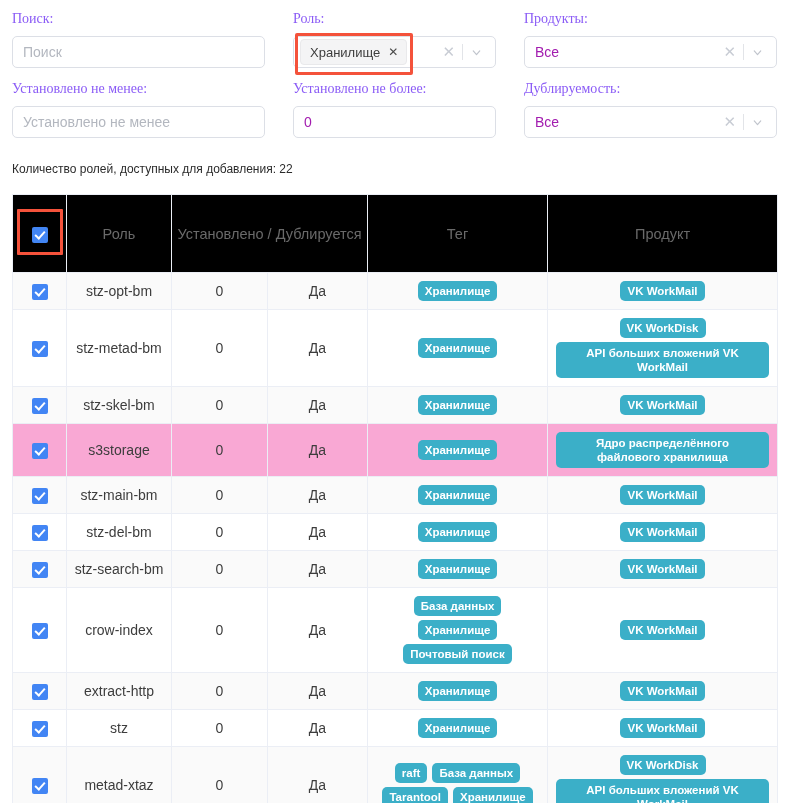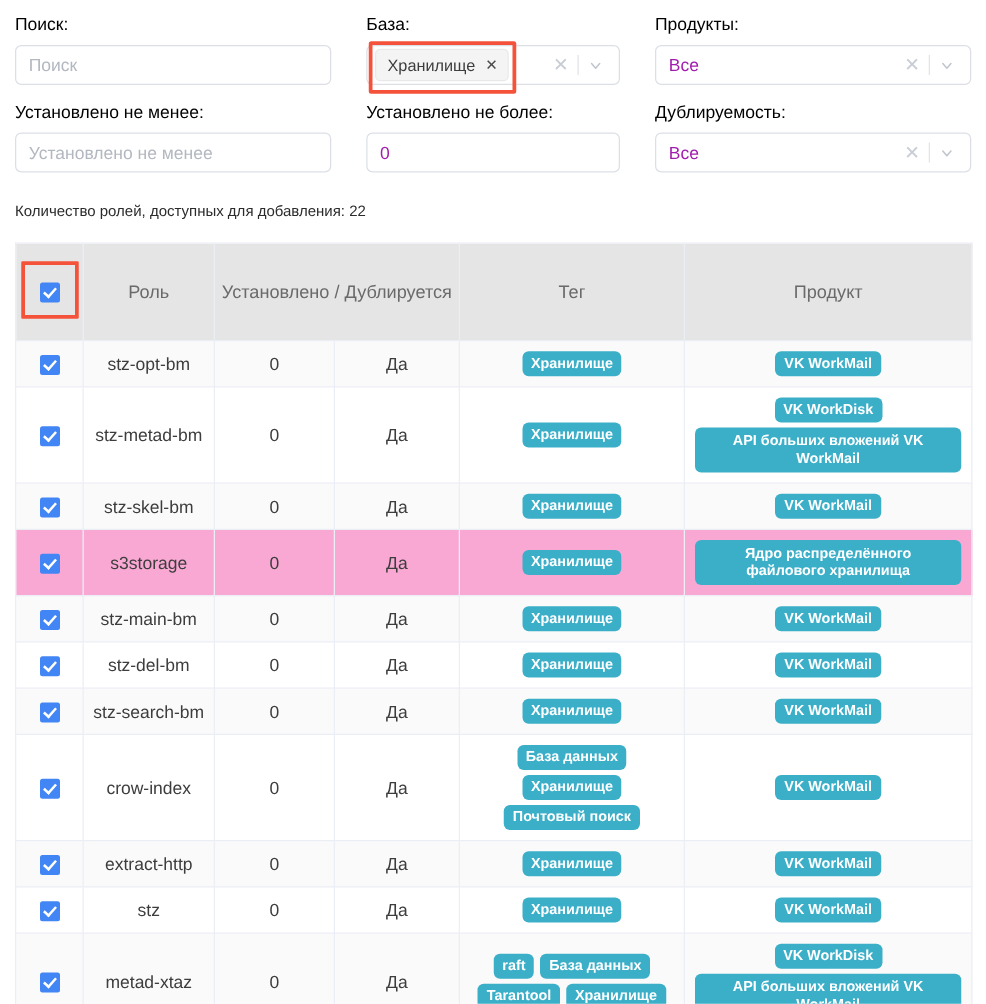--- a/index.html
+++ b/index.html
@@ -18,24 +18,25 @@
   
   .filter-grid {
     display: grid;
     grid-template-columns: 253px 1fr 253px;
     column-gap: 28px;
     row-gap: 0;
   }
   .field { margin-bottom: 12px; }
   .field-label {
     font-size: 14px;
-    color: #000000;
+    color: #8b5cf6;
     line-height: 18px;
     margin-bottom: 8px;
     white-space: nowrap;
+    font-family: Liberation Serif, serif;
   }
 
   .input-box {
     position: relative;
     height: 32px;
     border: 1px solid #dcdfe6;
     border-radius: 5px;
     background: #fff;
     display: flex;
     align-items: center;
@@ -120,21 +121,21 @@
     table-layout: fixed;
     font-size: 14px;
   }
   table.roles th, table.roles td {
     border: 1px solid #ebeef5;
     text-align: center;
     vertical-align: middle;
     padding: 6px 4px;
   }
   table.roles thead th {
-    background: #e5e5e5;
+    background: #000000;
     color: #6a6a6a;
     font-weight: normal;
     font-size: 14.5px;
     height: 78px;
     line-height: 20px;
   }
   .col-check  { width: 54px; }
   .col-role   { width: 105px; }
   .col-inst   { width: 96px; }
   .col-dup    { width: 100px; }
@@ -208,21 +209,21 @@
   <div class="filter-grid">
 
     <div class="field">
       <div class="field-label">Поиск:</div>
       <div class="input-box">
         <span class="ph">Поиск</span>
       </div>
     </div>
 
     <div class="field">
-      <div class="field-label">База:</div>
+      <div class="field-label">Роль:</div>
       <div style="position:relative;">
         <div class="input-box select-box tags-box">
           <span class="tag-chip">
             <span>Хранилище</span>
             <span class="chip-x">✕</span>
           </span>
           <span class="select-suffix">
             <span class="sfx-clear">✕</span>
             <span class="sfx-div"></span>
             <span class="sfx-chev">

